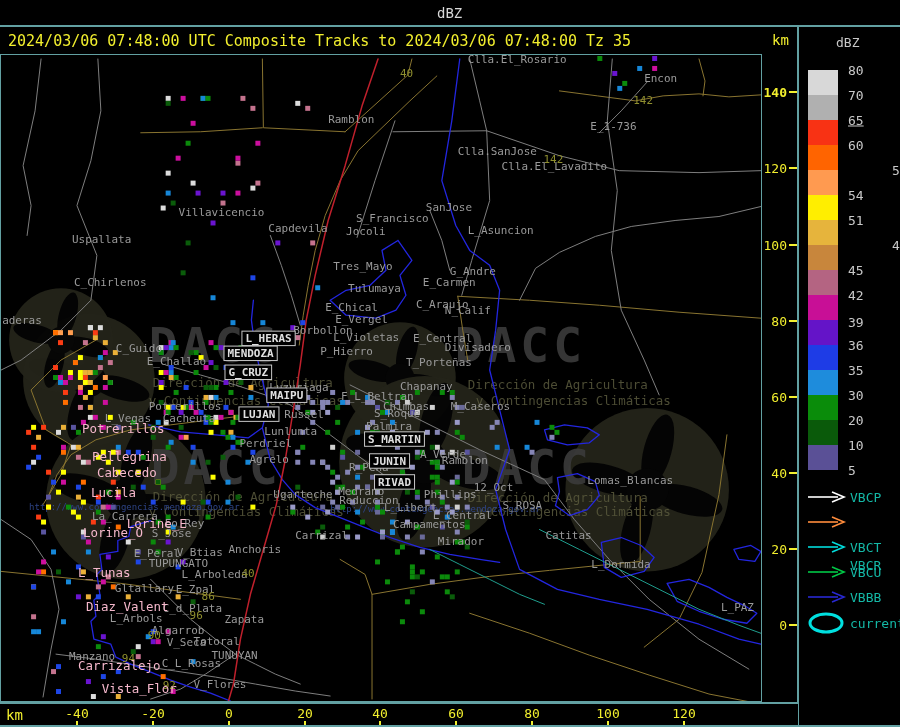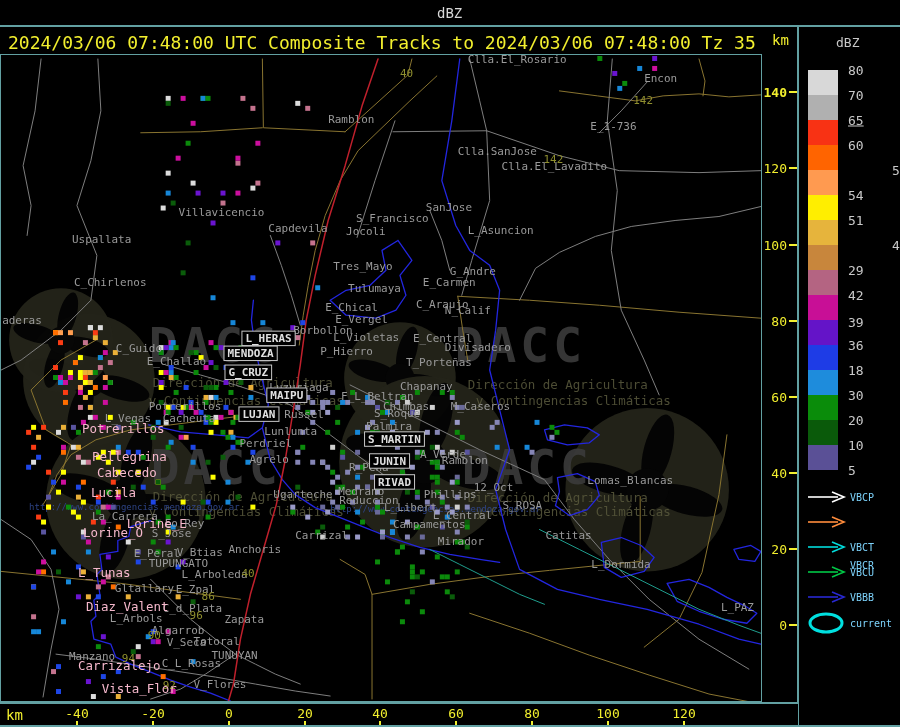--- a/index.html
+++ b/index.html
@@ -2,34 +2,34 @@
 <html><head>
 <meta charset="utf-8">
 <style>
   html,body{margin:0;padding:0;background:#000;}
   #app{position:relative;width:900px;height:727px;background:#000;overflow:hidden;
        font-family:"DejaVu Sans Mono",monospace;}
   #topbar{position:absolute;left:0;top:0;width:900px;height:25px;background:#000;
           border-bottom:2px solid #62a0a2;}
   #topbar .dbz{position:absolute;left:437px;top:5px;color:#d8d8d8;font-size:14px;}
   #titlerow{position:absolute;left:0;top:27px;width:900px;height:27px;background:#000;}
-  #titlerow .tt{position:absolute;left:8px;top:5px;color:#f2ef2e;font-size:18px;white-space:pre;}
+  #titlerow .tt{position:absolute;left:8px;top:5px;color:#f2ef2e;font-size:15px;white-space:pre;}
   #titlerow .km{position:absolute;left:772px;top:5px;color:#f2ef2e;font-size:14px;}
   #map{position:absolute;left:0;top:54px;width:760px;height:646px;background:#000;
        border:1px solid #62a0a2;}
   #yaxis{position:absolute;left:762px;top:54px;width:36px;height:648px;}
   .ytick{position:absolute;width:8px;height:2px;background:#f2ef2e;left:27px;}
   .ylab{position:absolute;left:0;width:25px;text-align:right;color:#f2ef2e;font-size:13px;transform:translateY(-50%);}
   #vsep{position:absolute;left:797px;top:27px;width:2px;height:698px;background:#62a0a2;}
   #legend{position:absolute;left:800px;top:27px;width:100px;height:698px;background:#000;}
   #legend .ltitle{position:absolute;left:36px;top:8px;color:#c8c8c8;font-size:13px;}
   .seg{position:absolute;left:8px;width:30px;}
   .blab{position:absolute;left:48px;color:#c8c8c8;font-size:13px;transform:translateY(-50%);}
   .trk{position:absolute;left:6px;width:94px;height:16px;}
-  .trklab{position:absolute;left:50px;color:#7dd3fc;font-size:10px;transform:translateY(-50%);}
+  .trklab{position:absolute;left:50px;color:#14b8a6;font-size:13px;transform:translateY(-50%);}
   #baxis{position:absolute;left:0;top:702px;width:798px;height:23px;background:#000;
          border-top:2px solid #62a0a2;}
   #baxis .km{position:absolute;left:6px;top:3px;color:#f2ef2e;font-size:14px;}
   .xlab{position:absolute;top:2px;width:48px;margin-left:-24px;text-align:center;color:#f2ef2e;font-size:13px;}
   .xtick{position:absolute;top:17px;width:2px;height:6px;background:#f2ef2e;}
   #botline{position:absolute;left:0;top:725px;width:900px;height:2px;background:#62a0a2;}
 </style>
 </head>
 <body>
 
@@ -901,25 +901,25 @@
       <div class="seg" style="top: 393px; height: 25px; background: rgb(10, 90, 10);"></div>
       <div class="seg" style="top: 418px; height: 25px; background: rgb(90, 80, 150);"></div>
       <div class="blab" style="top: 43px;">80</div>
       <div class="blab" style="top: 68px;">70</div>
       <div class="blab" style="top: 93px; text-decoration: underline;">65</div>
       <div class="blab" style="top: 118px;">60</div>
       <div class="blab" style="top: 143px; margin-left: 44px;">57</div>
       <div class="blab" style="top: 168px;">54</div>
       <div class="blab" style="top: 193px;">51</div>
       <div class="blab" style="top: 218px; margin-left: 44px;">48</div>
-      <div class="blab" style="top: 243px;">29</div>
+      <div class="blab" style="top: 243px;">45</div>
       <div class="blab" style="top: 268px;">42</div>
       <div class="blab" style="top: 295px;">39</div>
       <div class="blab" style="top: 318px;">36</div>
-      <div class="blab" style="top: 343px;">18</div>
+      <div class="blab" style="top: 343px;">35</div>
       <div class="blab" style="top: 368px;">30</div>
       <div class="blab" style="top: 393px;">20</div>
       <div class="blab" style="top: 418px;">10</div>
       <div class="blab" style="top: 443px;">5</div>
       <div class="trk" style="top: 462px;"><svg width="44" height="16">
           <line x1="2" y1="8" x2="32" y2="8" stroke="#ffffff" stroke-width="1.6"></line>
           <path d="M26 3 L38 8 L26 13" fill="none" stroke="#ffffff" stroke-width="1.6"></path>
         </svg></div>
       <div class="trklab" style="top: 470px;">VBCP</div>
       <div class="trk" style="top: 487px;"><svg width="44" height="16">

